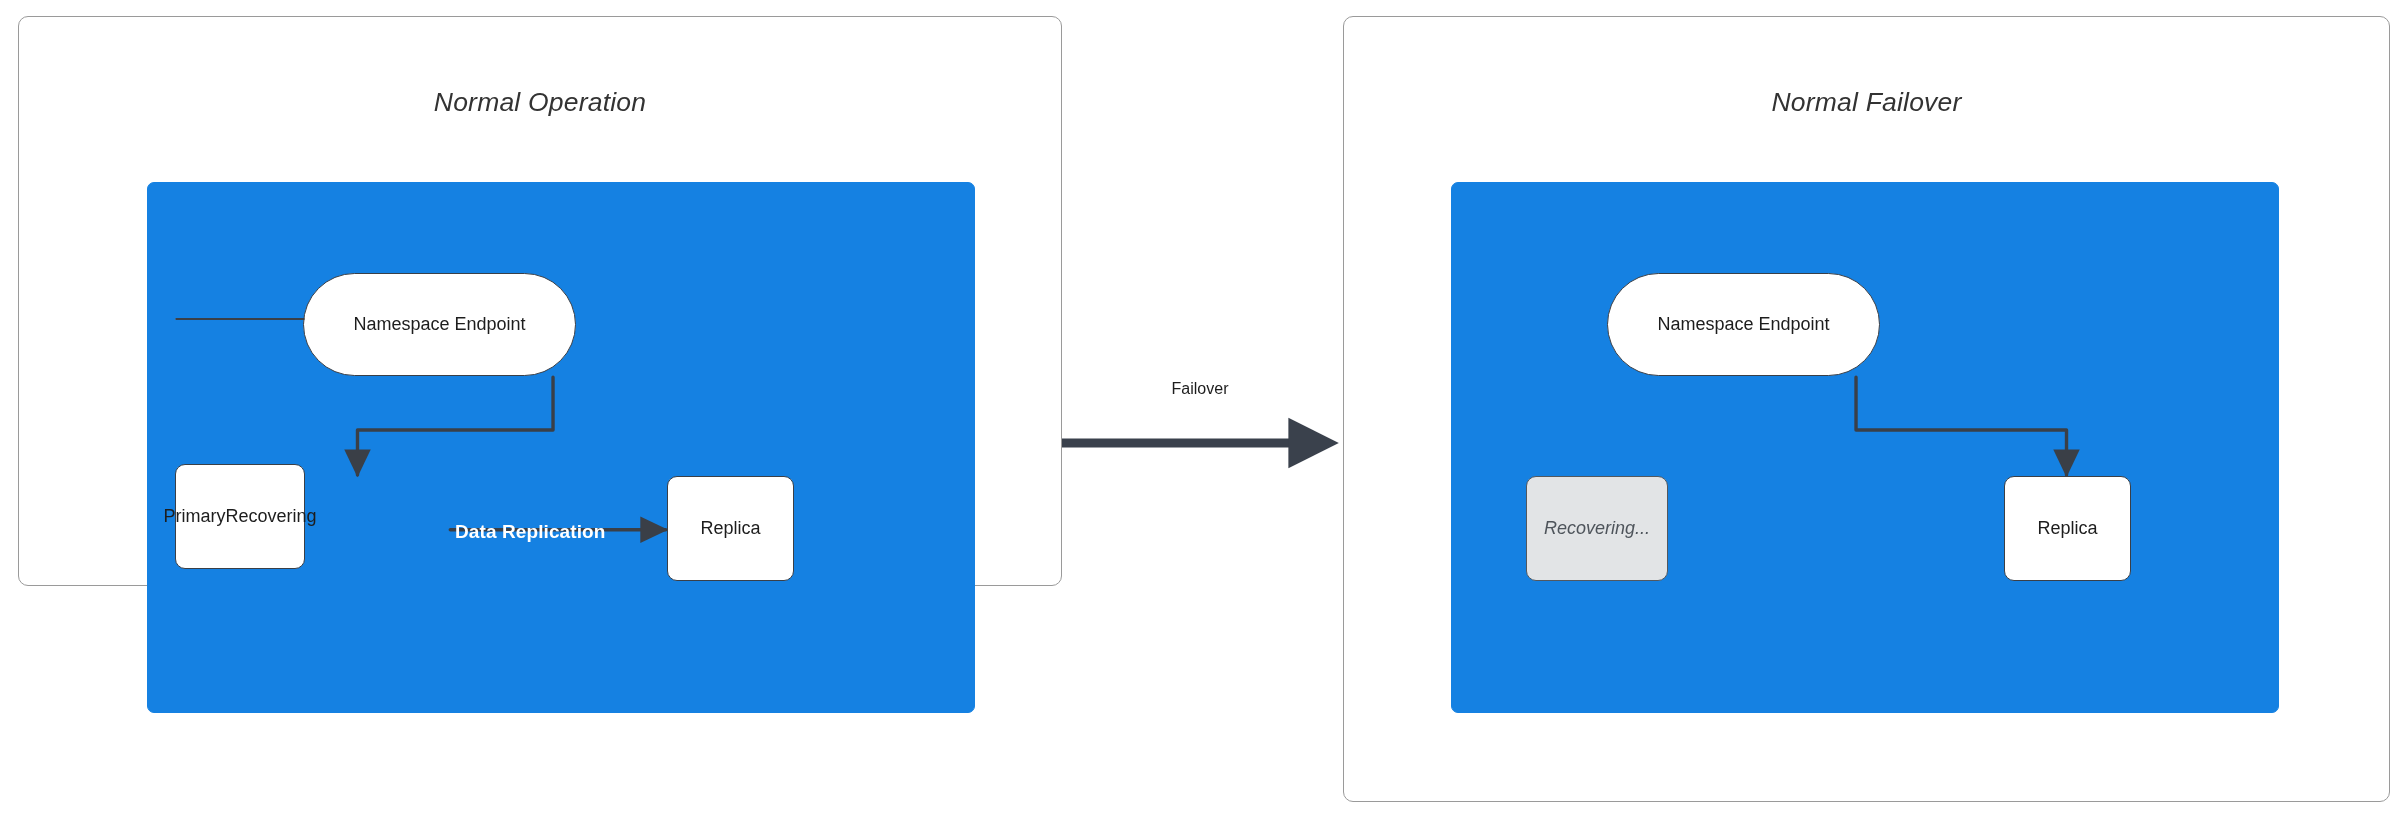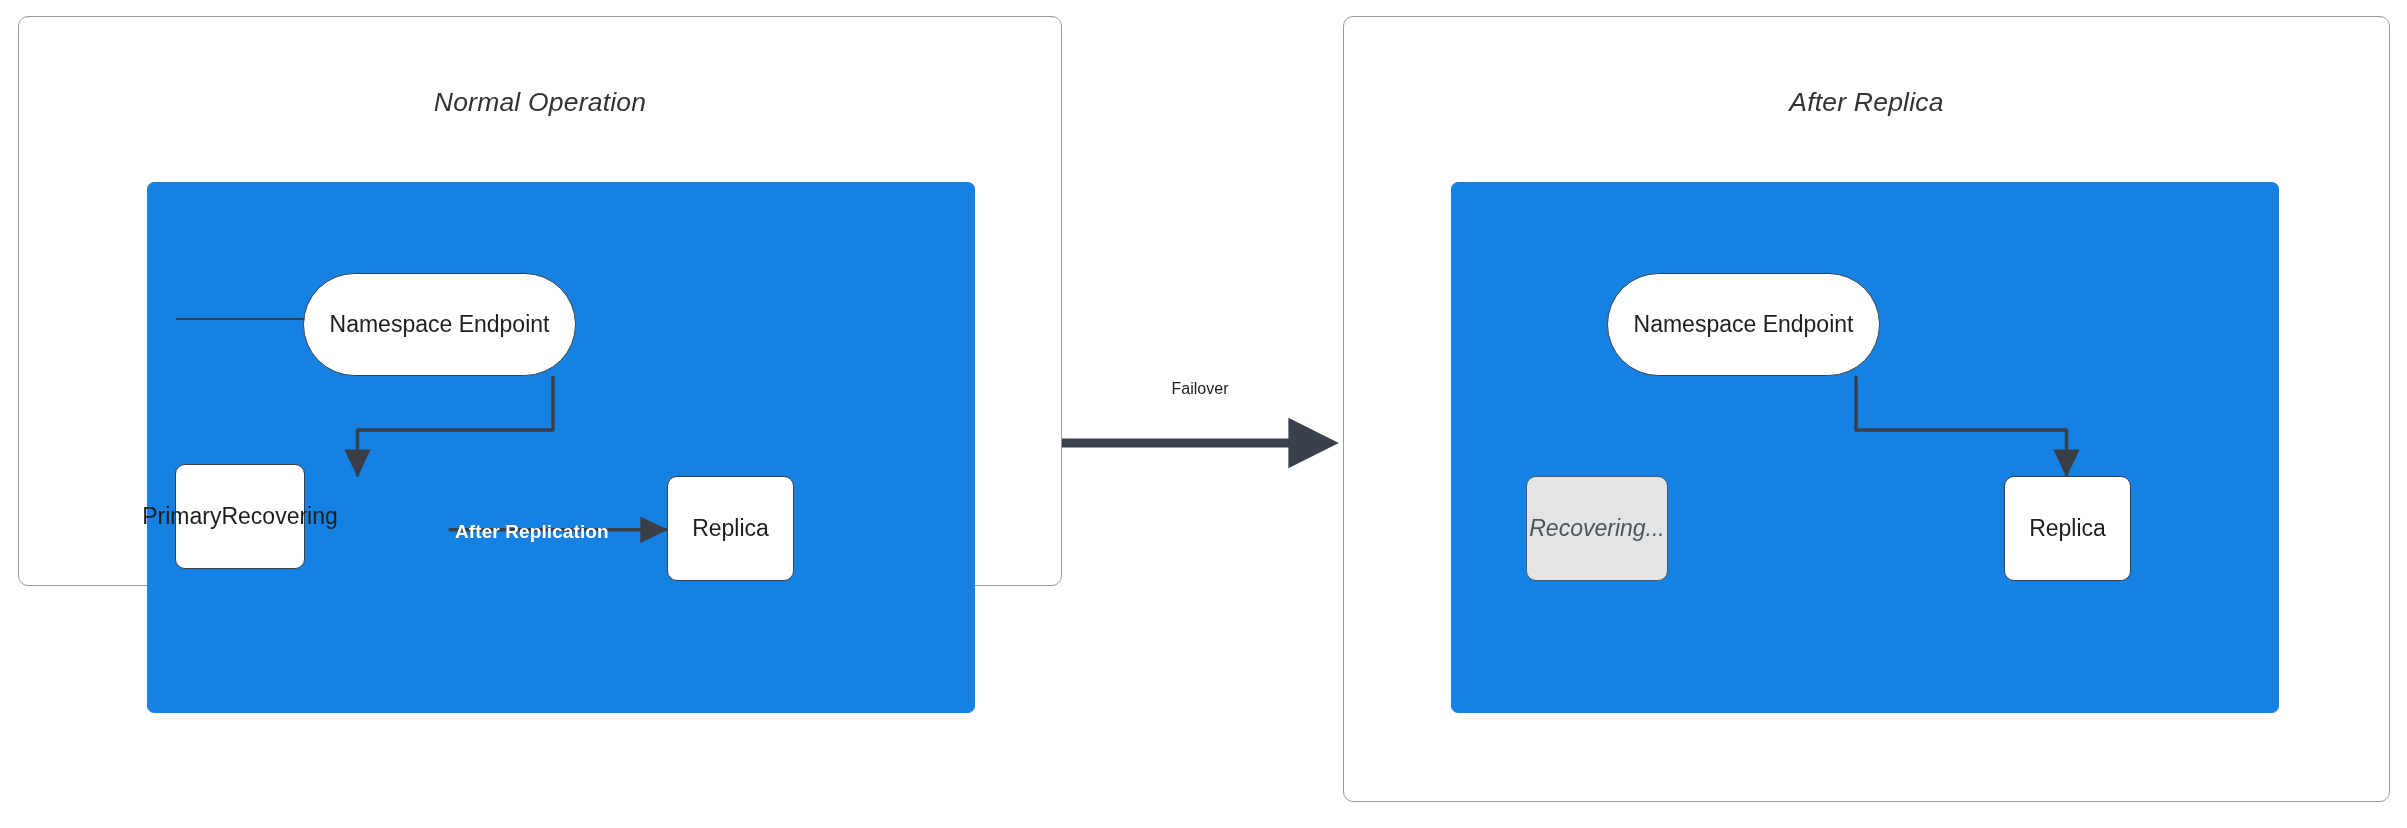--- a/index.html
+++ b/index.html
@@ -57,21 +57,21 @@
   .node {
     position: absolute;
     box-sizing: border-box;
     display: flex;
     align-items: center;
     justify-content: center;
     text-align: center;
     background: #ffffff;
     border: 1.7px solid #3a3f47;
     color: #1d1d1d;
-    font-size: 23px;
+    font-size: 18px;
     line-height: 1.28;
     z-index: 4;
   }
   .node.pill {
     border-radius: 60px;
   }
   .node.rect {
     border-radius: 10px;
   }
   .node.recovering {
@@ -166,40 +166,40 @@
 
       <div class="node rect" style="left:27px; top:281px; width:130px; height:105px; flex-direction:row;">
         <span>Primary</span>
         <span>Recovering</span>
       </div>
 
       <div class="node rect" style="left:519px; top:293px; width:127px; height:105px;">
         <span>Replica</span>
       </div>
 
-      <div class="edge-label" style="left:307px; top:338px;">After Replication</div>
+      <div class="edge-label" style="left:307px; top:338px;">Data Replication</div>
 
     </div>
   </div>
 
   <div id="failover-group">
     <div id="failover-label">Failover</div>
     <svg id="failover-arrow-svg" viewBox="0 0 300 60" preserveAspectRatio="none">
       <defs>
         <marker id="arrow-big" markerWidth="6" markerHeight="6" refX="4.4" refY="3" orient="auto" markerUnits="strokeWidth">
           <path d="M0,0.2 L5.6,3 L0,5.8 z" fill="#3a414c"></path>
         </marker>
       </defs>
       <path d="M 12,33 L 278,33" fill="none" stroke="#3a414c" stroke-width="9" marker-end="url(#arrow-big)"></path>
     </svg>
   </div>
 
   <div class="panel" id="panel-right">
 
-    <div class="panel-title">After Replica</div>
+    <div class="panel-title">Normal Failover</div>
 
     <div class="cluster" id="cluster-right">
 
       <svg class="wires" viewBox="0 0 828 531" preserveAspectRatio="none">
         <defs>
           <marker id="arrow-dark-r" markerWidth="9" markerHeight="9" refX="7.5" refY="4.5" orient="auto" markerUnits="strokeWidth">
             <path d="M0,0.6 L8.2,4.5 L0,8.4 z" fill="#3a3f47"></path>
           </marker>
         </defs>
 

